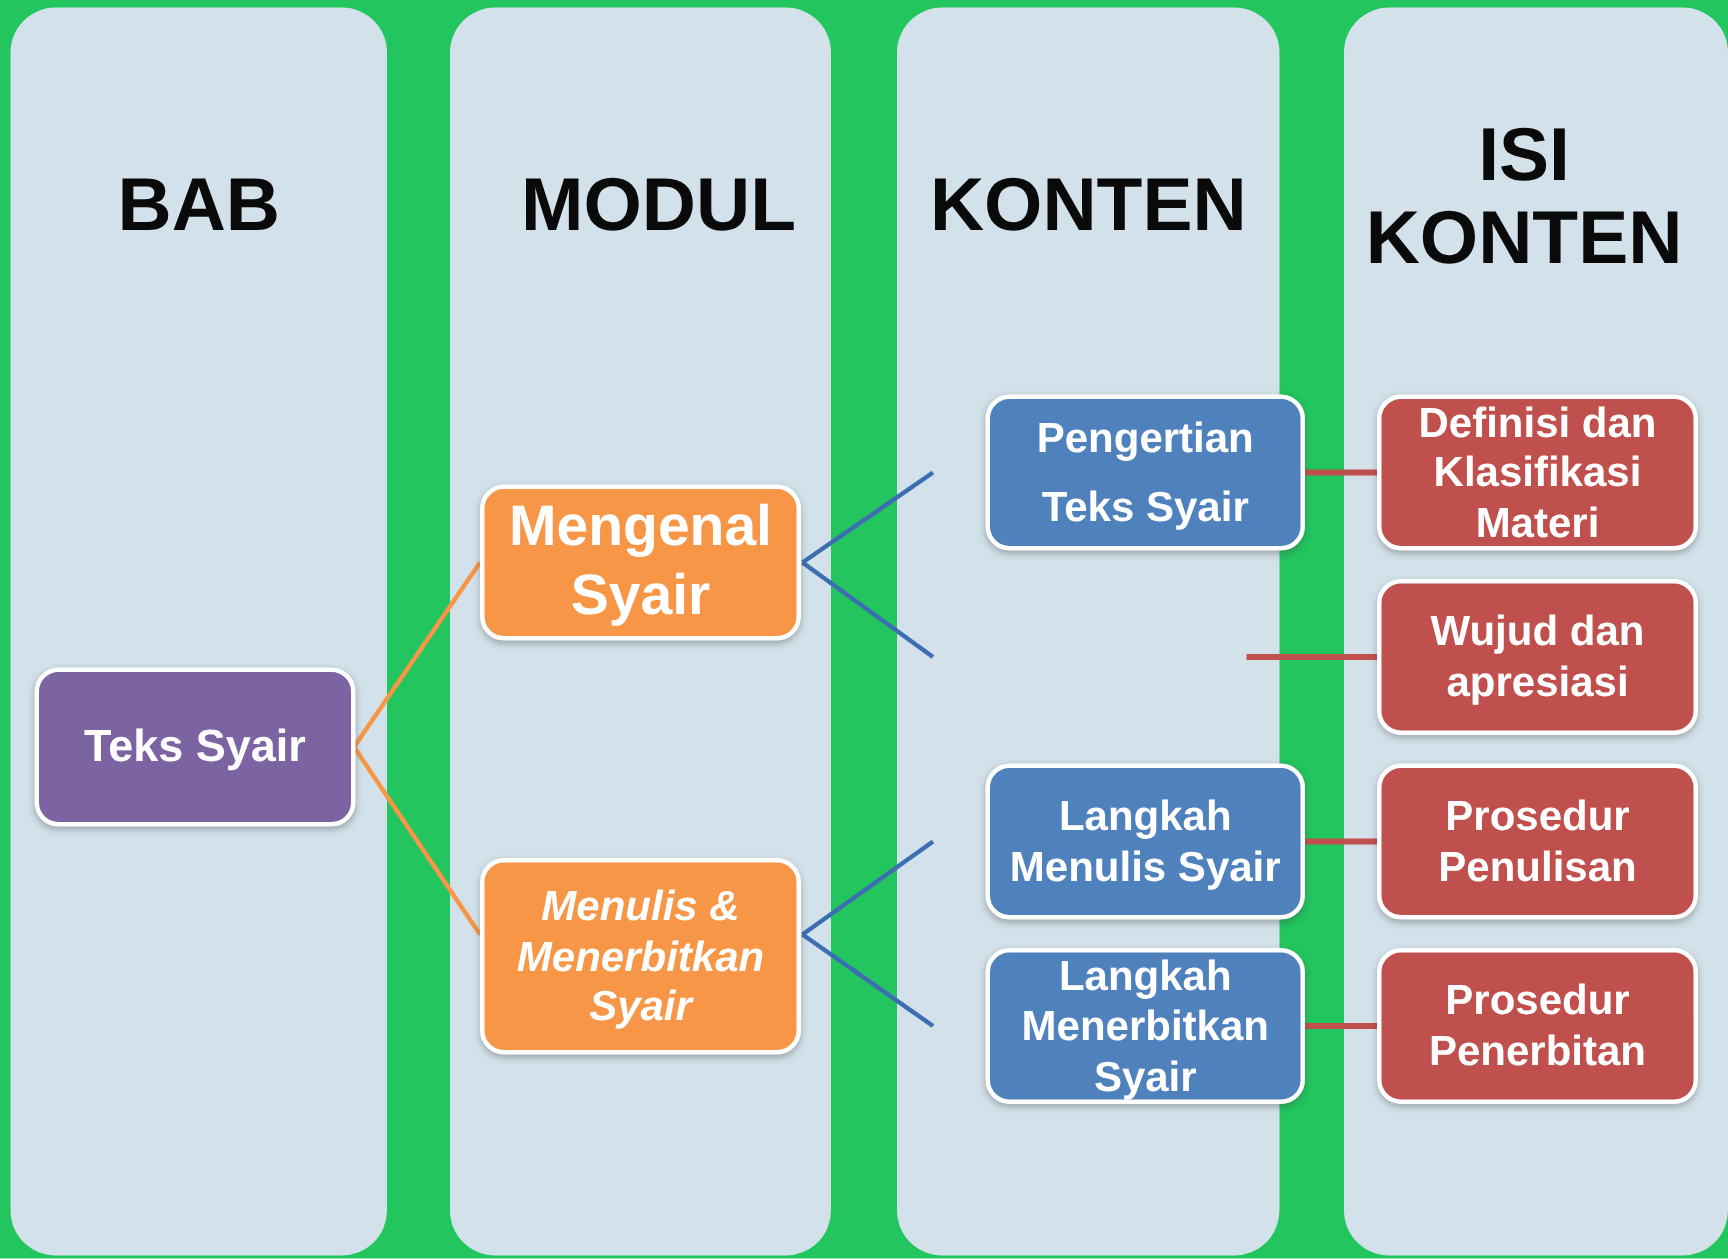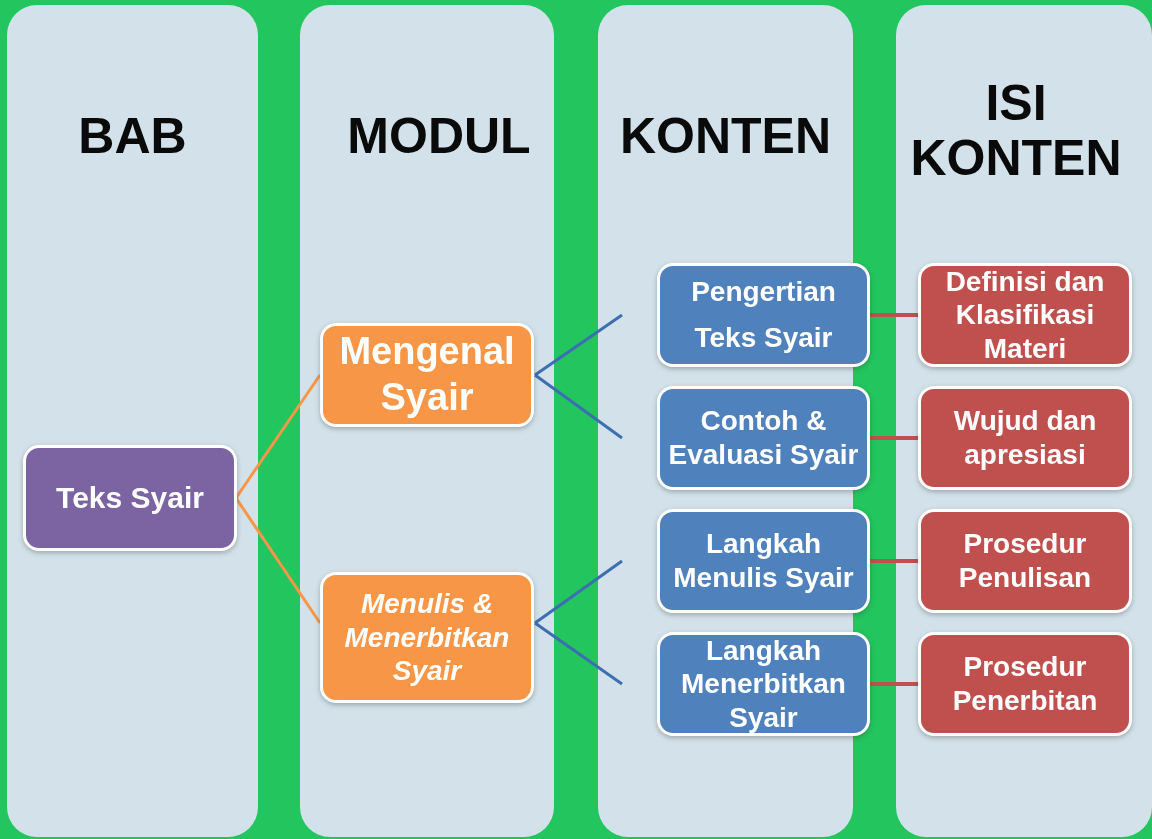--- a/index.html
+++ b/index.html
@@ -83,22 +83,20 @@
 
   <div class="node node-bab">Teks Syair</div>
 
   <div class="node node-modul node-m1">Mengenal Syair</div>
   <div class="node node-modul node-m2">Menulis &amp;
 Menerbitkan
 Syair</div>
 
   <div class="node node-konten row-1 spread">Pengertian
 Teks Syair</div>
-  <div class="node node-konten row-2">Contoh &amp;
-Evaluasi Syair</div>
   <div class="node node-konten row-3">Langkah
 Menulis Syair</div>
   <div class="node node-konten row-4">Langkah
 Menerbitkan
 Syair</div>
 
   <div class="node node-isi row-2">Wujud dan
 apresiasi</div>
   <div class="node node-isi row-1">Definisi dan
 Klasifikasi

